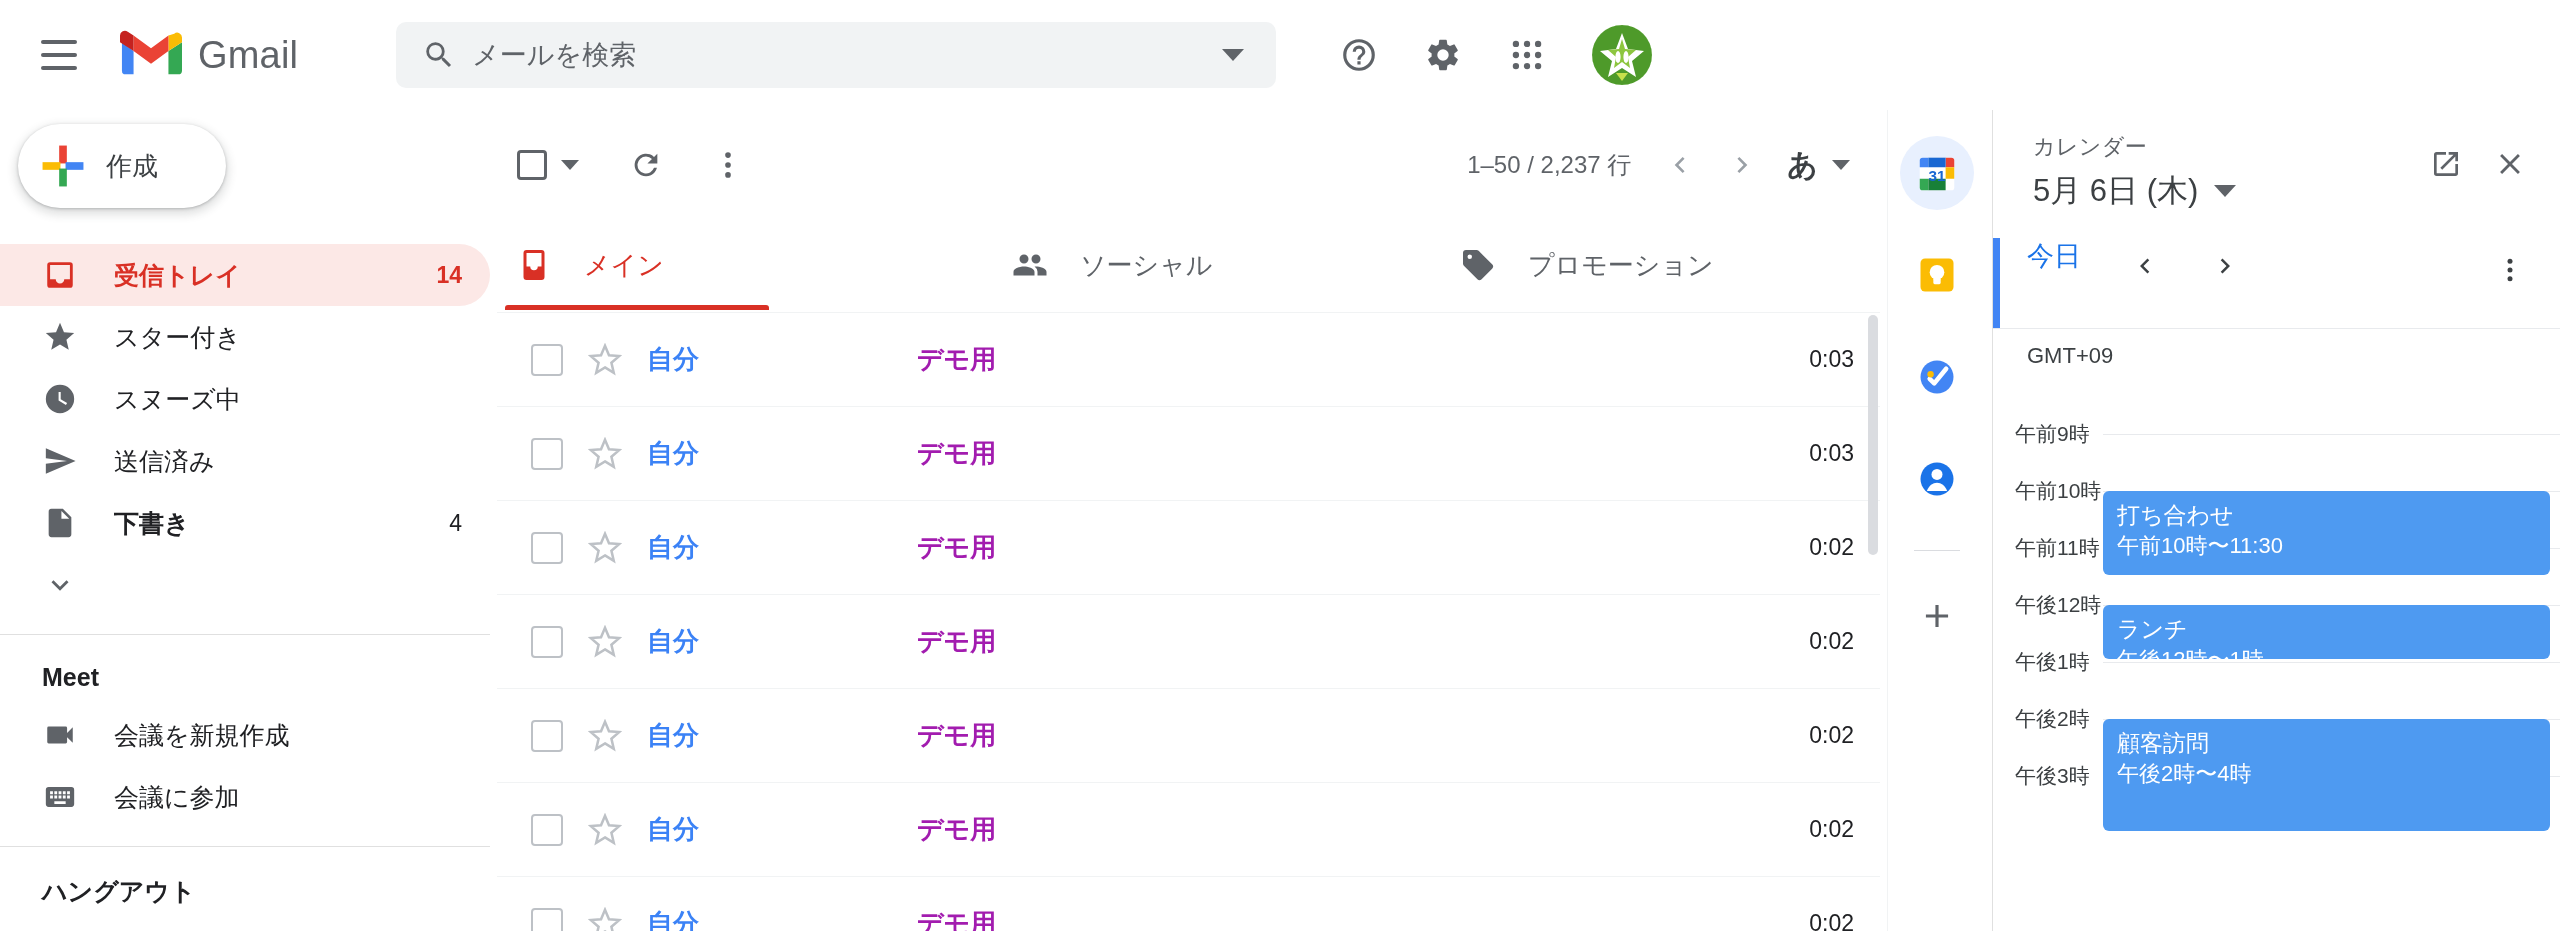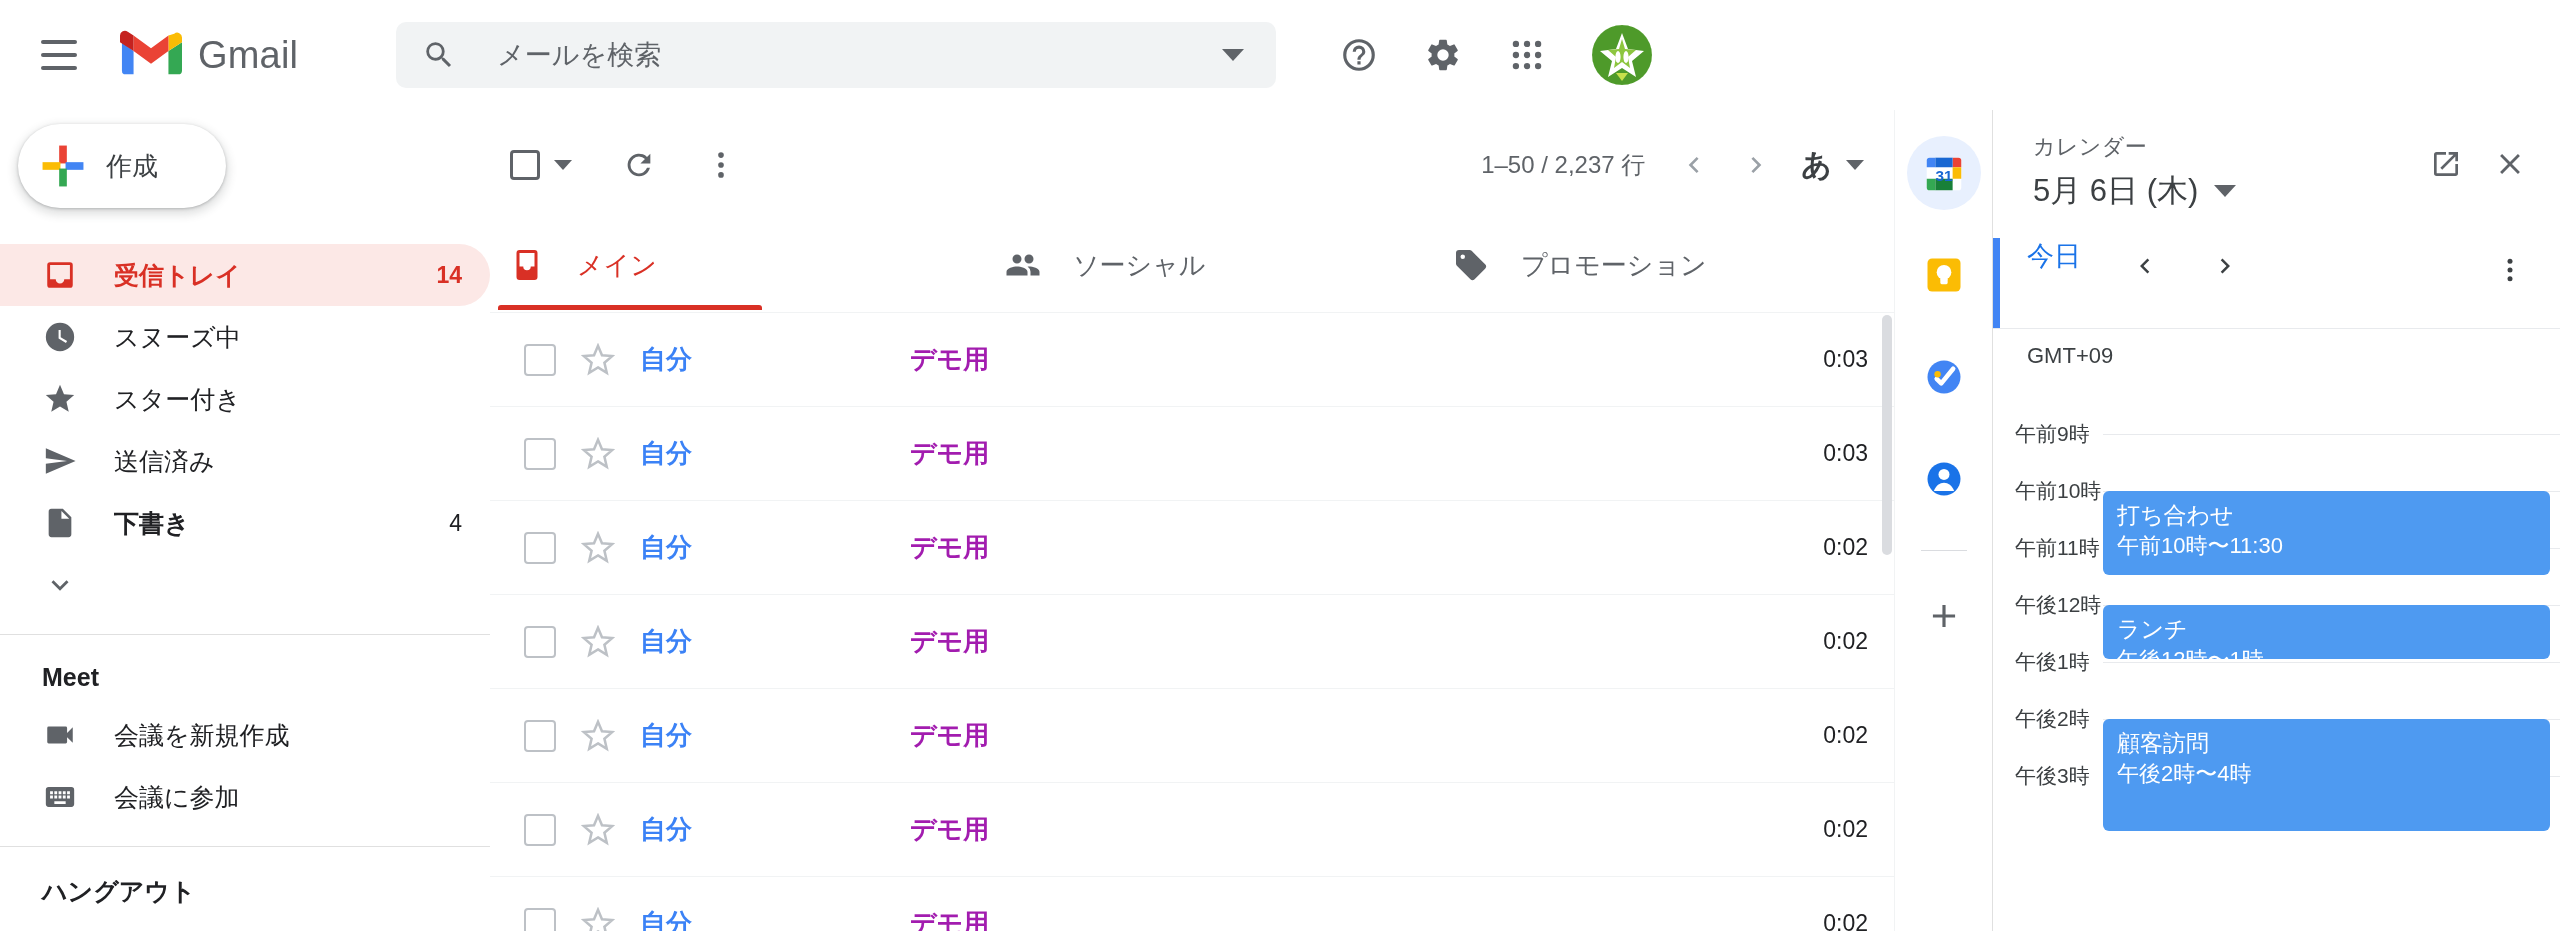--- a/index.html
+++ b/index.html
@@ -33,41 +33,41 @@
 
   .searchwrap {
     margin-left: 98px;
     width: 880px; height: 66px;
     background: #f1f3f4; border-radius: 10px;
     display: flex; align-items: center; position: relative;
   }
   .searchwrap .sicon { margin-left: 26px; width: 34px; height: 34px; flex:0 0 34px; }
   .searchwrap input {
     flex: 1; border: none; outline: none; background: transparent;
-    font-size: 27px; color: #202124; margin-left: 41px;
+    font-size: 27px; color: #202124; margin-left: 16px;
     font-family: "Liberation Sans", "DejaVu Sans", sans-serif;
   }
   .searchwrap input::placeholder { color: #5f6368; }
   .search-opts { width: 86px; height: 66px; display:flex; align-items:center; justify-content:center; cursor:pointer; }
   .caret-dn { width:0;height:0;border-left:11px solid transparent;border-right:11px solid transparent;border-top:12px solid #5f6368; }
 
   .top-icons { display: flex; align-items: center; margin-left: 46px; gap: 10px; }
   .ticon {
     width: 74px; height: 74px; border-radius: 50%;
     display: flex; align-items: center; justify-content: center; cursor: pointer;
   }
   .avatar {
     width: 60px; height: 60px; border-radius: 50%; margin-left: 18px;
     cursor: pointer; overflow: hidden;
     background: radial-gradient(circle at 50% 50%, #ffffff 22%, #76c043 23%, #4e9a2a 100%);
     position: relative;
   }
 
   
-  .body { flex: 1; display: flex; min-height: 0; position: relative; }
+  .body { flex: 1; display: flex; min-height: 0; position: relative; gap: 7px; }
 
   
   .sidebar { width: 490px; flex: 0 0 490px; background:#fff; padding-top: 8px; overflow: hidden; }
   .compose {
     display: flex; align-items: center;
     margin: 6px 0 0 18px; width: 208px; height: 84px;
     border-radius: 42px; background: #fff;
     box-shadow: 0 1px 3px rgba(60,64,67,.3), 0 4px 8px 3px rgba(60,64,67,.15);
     cursor: pointer; padding-left: 22px;
   }
@@ -280,34 +280,34 @@
                 <path fill="#d93025" d="M19 3H5a2 2 0 0 0-2 2v14a2 2 0 0 0 2 2h14a2 2 0 0 0 2-2V5a2 2 0 0 0-2-2m0 12h-4a3 3 0 0 1-6 0H5V5h14z"></path>
               </svg>
           </span>
           <span class="nlabel">受信トレイ</span>
           <span class="ncount">14</span>
         </div>
 
         <div class="navitem">
           <span class="nicon">
             <svg viewBox="0 0 24 24" width="34" height="34">
-                <path fill="#5f6368" d="M12 2a10 10 0 1 0 10 10A10 10 0 0 0 12 2m4.2 14.2L11 13V7h1.5v5.2l4.5 2.7z"></path>
-              </svg>
-          </span>
-          <span class="nlabel">スヌーズ中</span>
+                <path fill="#5f6368" d="m12 17.27 6.18 3.73-1.64-7.03L22 9.24l-7.19-.61L12 2 9.19 8.63 2 9.24l5.46 4.73L5.82 21z"></path>
+              </svg>
+          </span>
+          <span class="nlabel">スター付き</span>
           <span class="ncount plain"></span>
         </div>
 
         <div class="navitem">
           <span class="nicon">
             <svg viewBox="0 0 24 24" width="34" height="34">
-                <path fill="#5f6368" d="m12 17.27 6.18 3.73-1.64-7.03L22 9.24l-7.19-.61L12 2 9.19 8.63 2 9.24l5.46 4.73L5.82 21z"></path>
-              </svg>
-          </span>
-          <span class="nlabel">スター付き</span>
+                <path fill="#5f6368" d="M12 2a10 10 0 1 0 10 10A10 10 0 0 0 12 2m4.2 14.2L11 13V7h1.5v5.2l4.5 2.7z"></path>
+              </svg>
+          </span>
+          <span class="nlabel">スヌーズ中</span>
           <span class="ncount plain"></span>
         </div>
 
         <div class="navitem">
           <span class="nicon">
             <svg viewBox="0 0 24 24" width="34" height="34">
                 <path fill="#5f6368" d="M2.01 21 23 12 2.01 3 2 10l15 2-15 2z"></path>
               </svg>
           </span>
           <span class="nlabel">送信済み</span>

